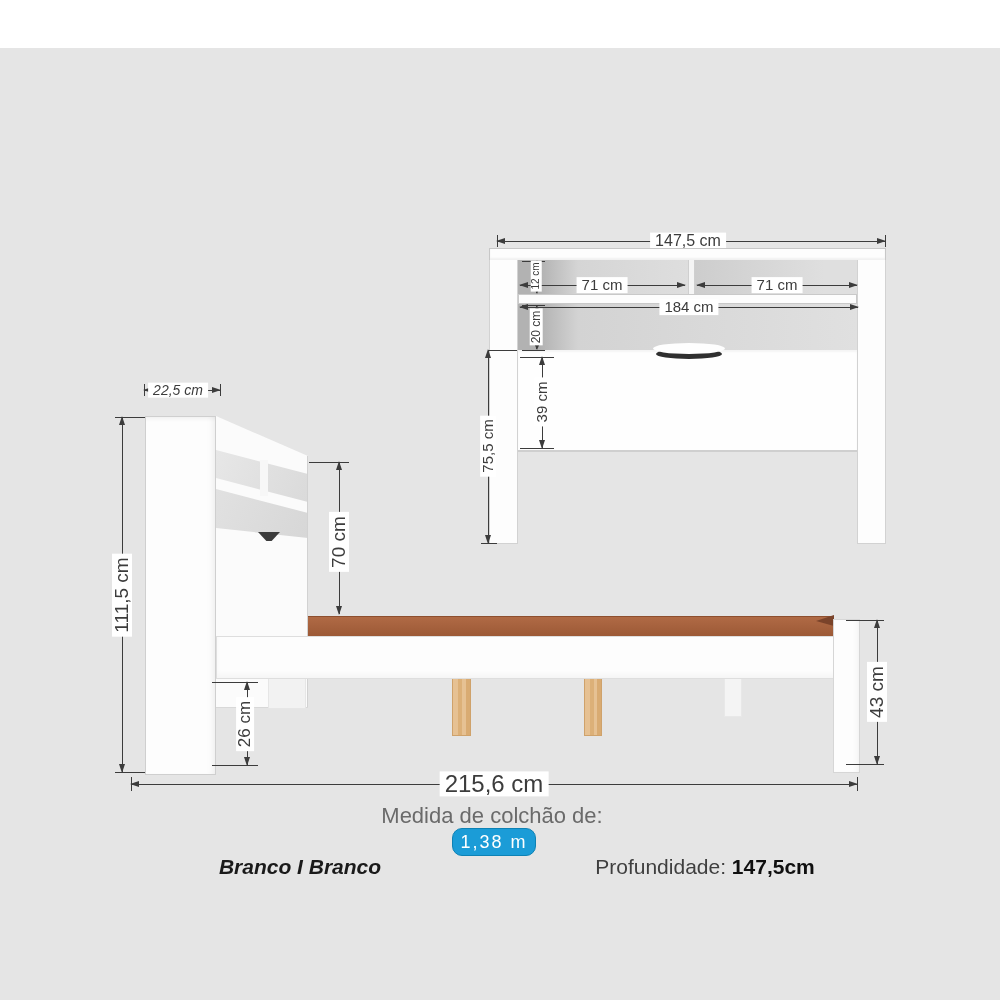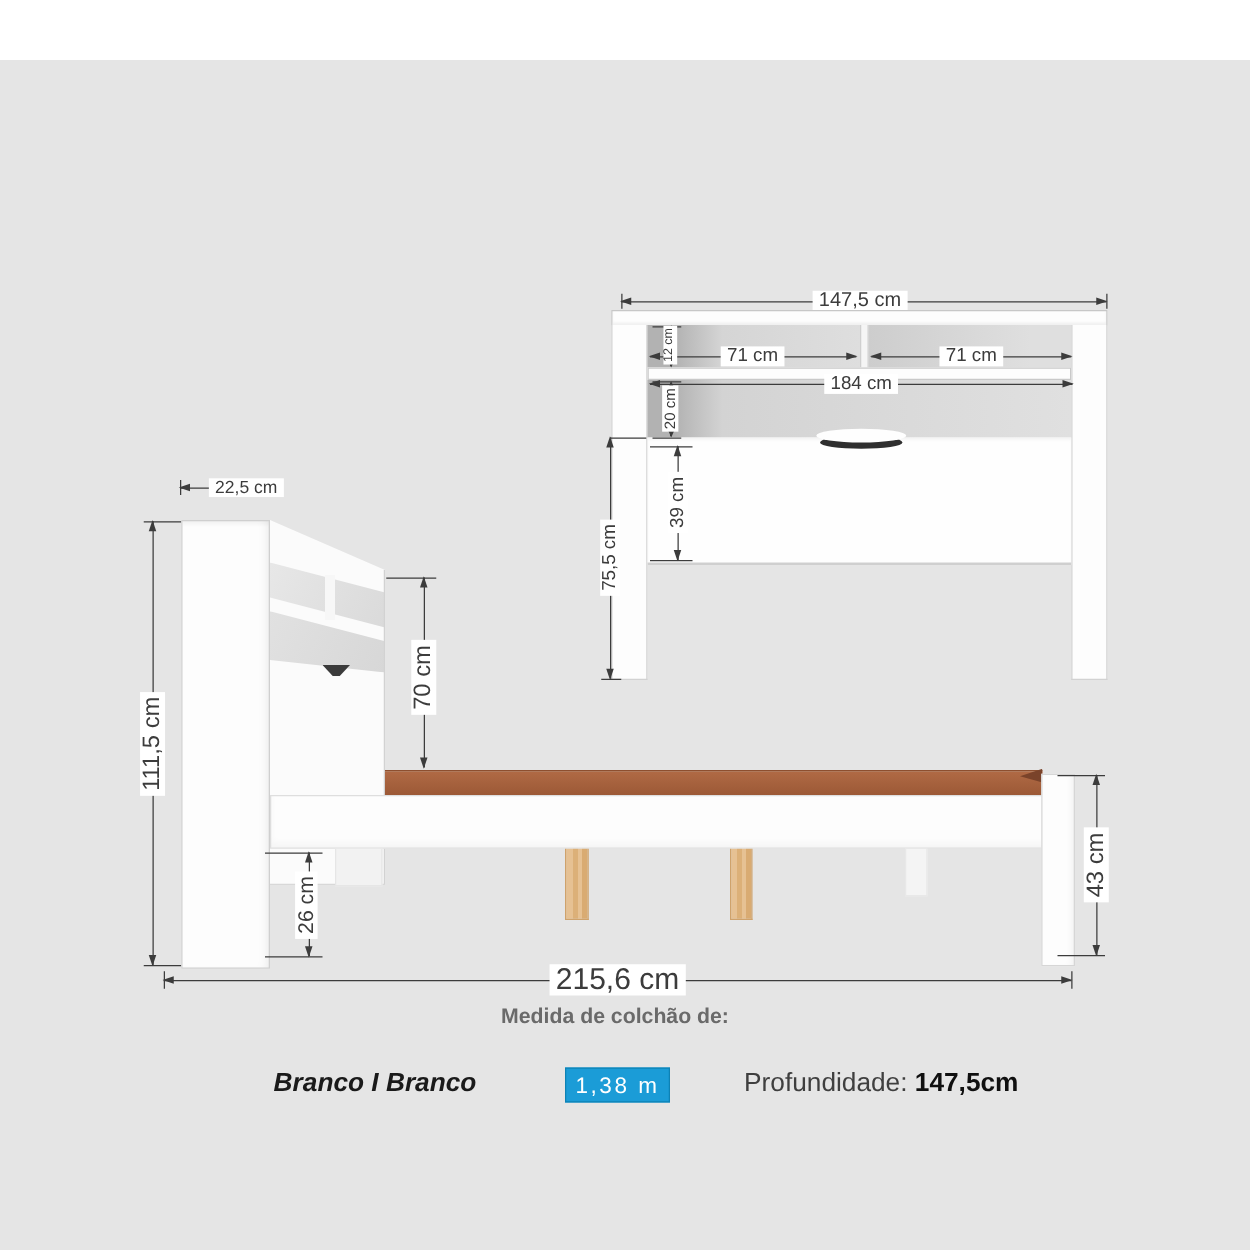--- a/index.html
+++ b/index.html
@@ -101,21 +101,21 @@
     <div class="ext" style="left:481px;top:495px;width:16px;height:1px;"></div>
     <div class="dv" style="left:488px;top:302px;height:193px;"></div>
     <div class="lblv" style="left:488px;top:398px;font-size:15px;">75,5 cm</div>
   </div>
 
   <div>
 
     <div class="ext" style="left:144px;top:336px;width:1px;height:12px;"></div>
     <div class="ext" style="left:220px;top:336px;width:1px;height:12px;"></div>
     <div class="dh" style="left:144px;top:342px;width:76px;"></div>
-    <div class="lbl" style="left:197px;top:342px;font-size:14px;">22,5 cm</div>
+    <div class="lbl" style="left:178px;top:342px;font-size:14px;font-style:italic;">22,5 cm</div>
 
     <div class="ext" style="left:115px;top:369px;width:33px;height:1px;"></div>
     <div class="ext" style="left:115px;top:724px;width:33px;height:1px;"></div>
     <div class="dv" style="left:122px;top:369px;height:355px;"></div>
     <div class="lblv" style="left:122px;top:547px;font-size:19px;">111,5 cm</div>
 
     <div class="panel" style="left:145px;top:368px;width:71px;height:359px;border-color:#cfcfcf;box-shadow:inset -7px 0 9px -7px rgba(0,0,0,.10), inset 0 6px 4px -4px rgba(0,0,0,.05);"></div>
 
     <div class="soft" style="left:216px;top:368px;width:92px;height:292px;clip-path:polygon(0 0,100% 40px,100% 100%,0 100%);">
       <div class="abs" style="left:0;top:0;width:92px;height:292px;background:linear-gradient(115deg,#e9e9e9,#cfcfcf);clip-path:polygon(0 34px,100% 58px,100% 86px,0 62px);"></div>
@@ -149,22 +149,22 @@
     <div class="dv" style="left:877px;top:572px;height:144px;"></div>
     <div class="lblv" style="left:877px;top:644px;font-size:19px;">43 cm</div>
 
     <div class="ext" style="left:131px;top:729px;width:1px;height:14px;"></div>
     <div class="ext" style="left:857px;top:729px;width:1px;height:14px;"></div>
     <div class="dh" style="left:131px;top:736px;width:726px;"></div>
     <div class="lbl" style="left:494px;top:736px;font-size:24px;">215,6 cm</div>
   </div>
 
   <div>
-    <div class="footer-txt" style="left:330px;top:755px;width:324px;font-size:17px;color:#6a6a6a;font-weight:bold;">Medida de colchão de:</div>
-    <div class="badge" style="left:452px;top:806px;width:84px;height:28px;font-size:18px;">1,38 m</div>
+    <div class="footer-txt" style="left:330px;top:755px;width:324px;font-size:22px;color:#6a6a6a;">Medida de colchão de:</div>
+    <div class="badge" style="left:452px;top:780px;width:84px;height:28px;font-size:18px;border-radius:10px;">1,38 m</div>
     <div class="footer-txt" style="left:195px;top:807px;width:210px;font-size:21px;font-weight:bold;font-style:italic;color:#1a1a1a;">Branco I Branco</div>
     <div class="footer-txt" style="left:560px;top:807px;width:290px;font-size:21px;color:#3f3f3f;">
       <span>Profundidade:</span>
       <span style="font-weight:bold;color:#101010;">147,5cm</span>
     </div>
   </div>
 
 </div>
 
 </body></html>

